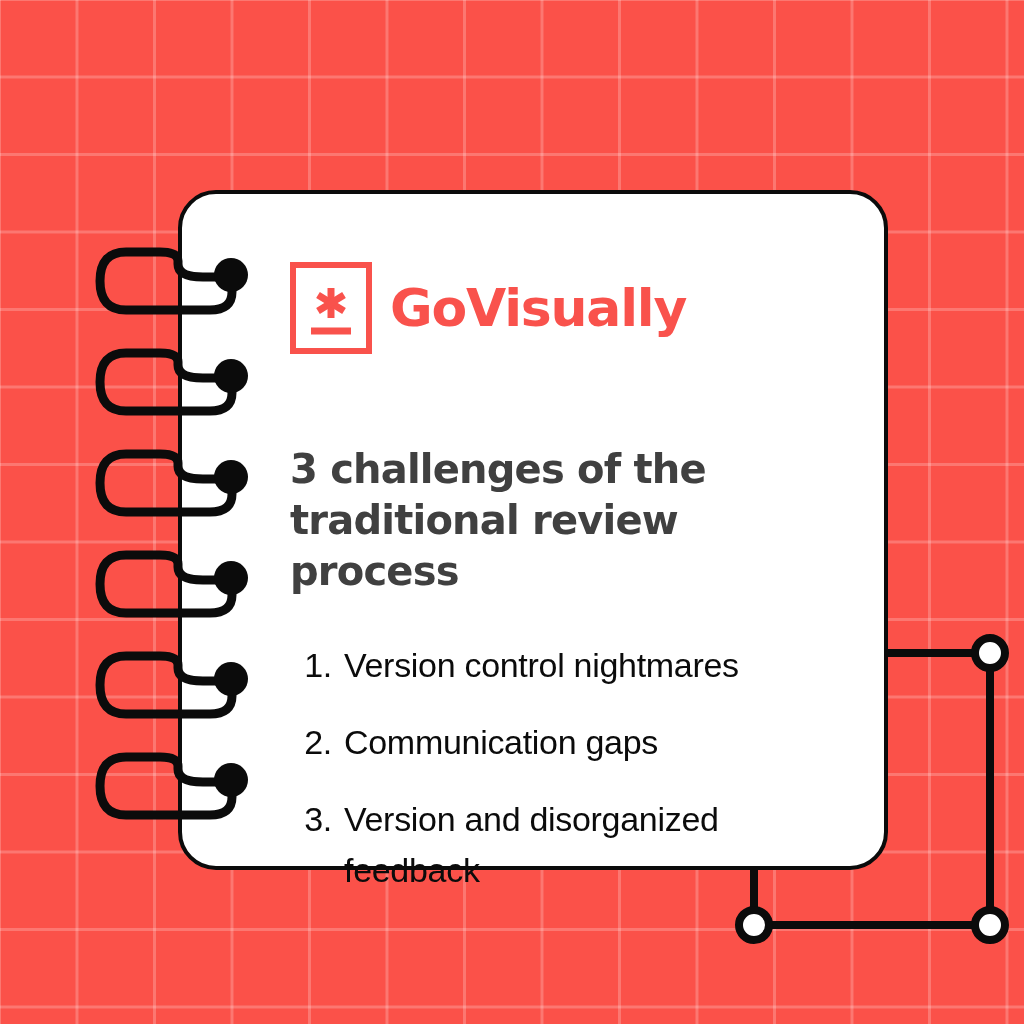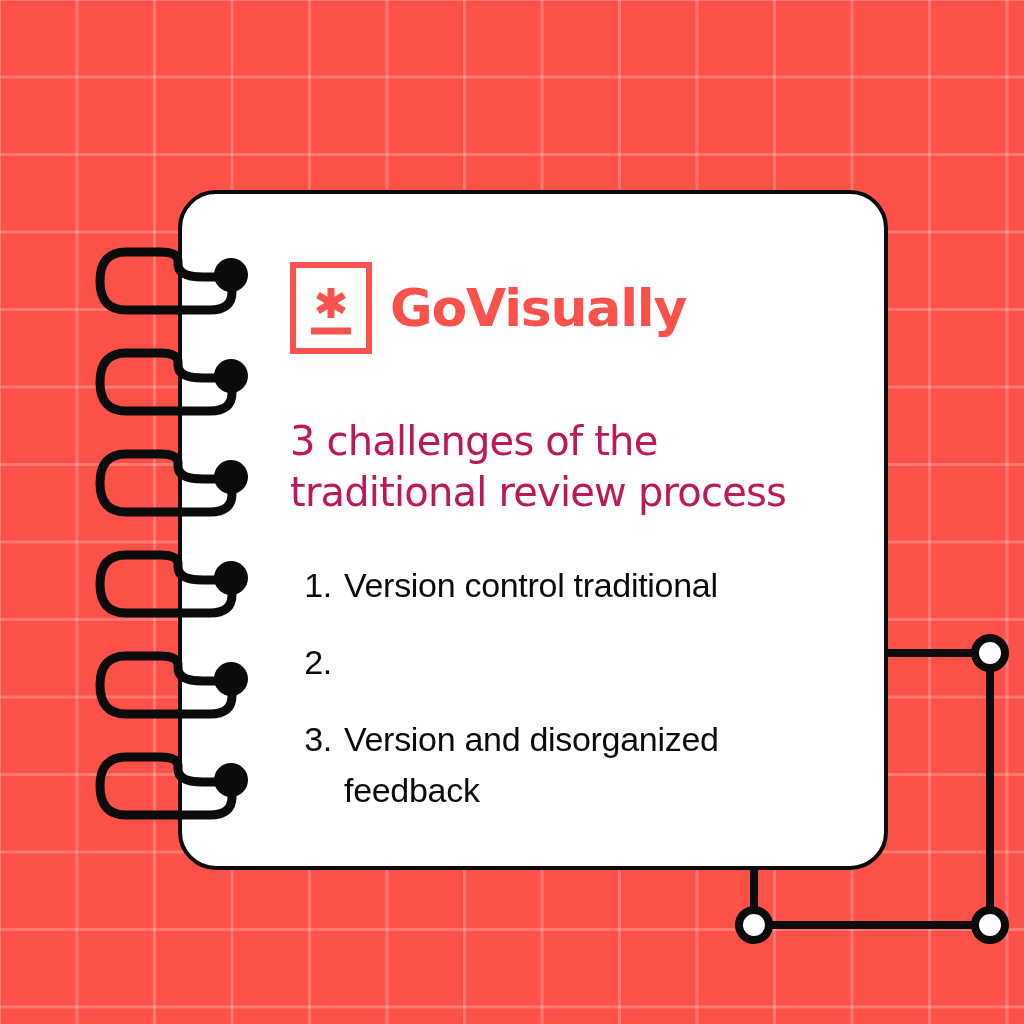--- a/index.html
+++ b/index.html
@@ -89,27 +89,27 @@
     font-weight: 700;
     font-size: 52px;
     letter-spacing: -1.2px;
     color: #F9524C;
     line-height: 1;
     white-space: nowrap;
   }
 
   
   .headline {
-    margin-top: 62px;
+    margin-top: 90px;
     font-family: "DejaVu Sans", sans-serif;
-    font-weight: 400;
+    font-weight: 700;
     font-size: 40px;
     line-height: 1.28;
     letter-spacing: -0.8px;
-    color: #be185d;
+    color: #404040;
     max-width: 560px;
   }
 
   
   .challenge-list {
     margin: 42px 0 0 0;
     padding: 0;
     list-style: none;
   }
   .challenge-item {
@@ -174,24 +174,25 @@
           </svg>
         </div>
         <div class="logo-wordmark">GoVisually</div>
       </div>
 
       <h1 class="headline">3 challenges of the traditional review process</h1>
 
       <ul class="challenge-list">
         <li class="challenge-item">
           <span class="item-number">1.</span>
-          <span class="item-text">Version control traditional</span>
+          <span class="item-text">Version control nightmares</span>
         </li>
         <li class="challenge-item">
           <span class="item-number">2.</span>
+          <span class="item-text">Communication gaps</span>
         </li>
         <li class="challenge-item">
           <span class="item-number">3.</span>
           <span class="item-text">Version and disorganized feedback</span>
         </li>
       </ul>
 
     </div>
   </div>
 

